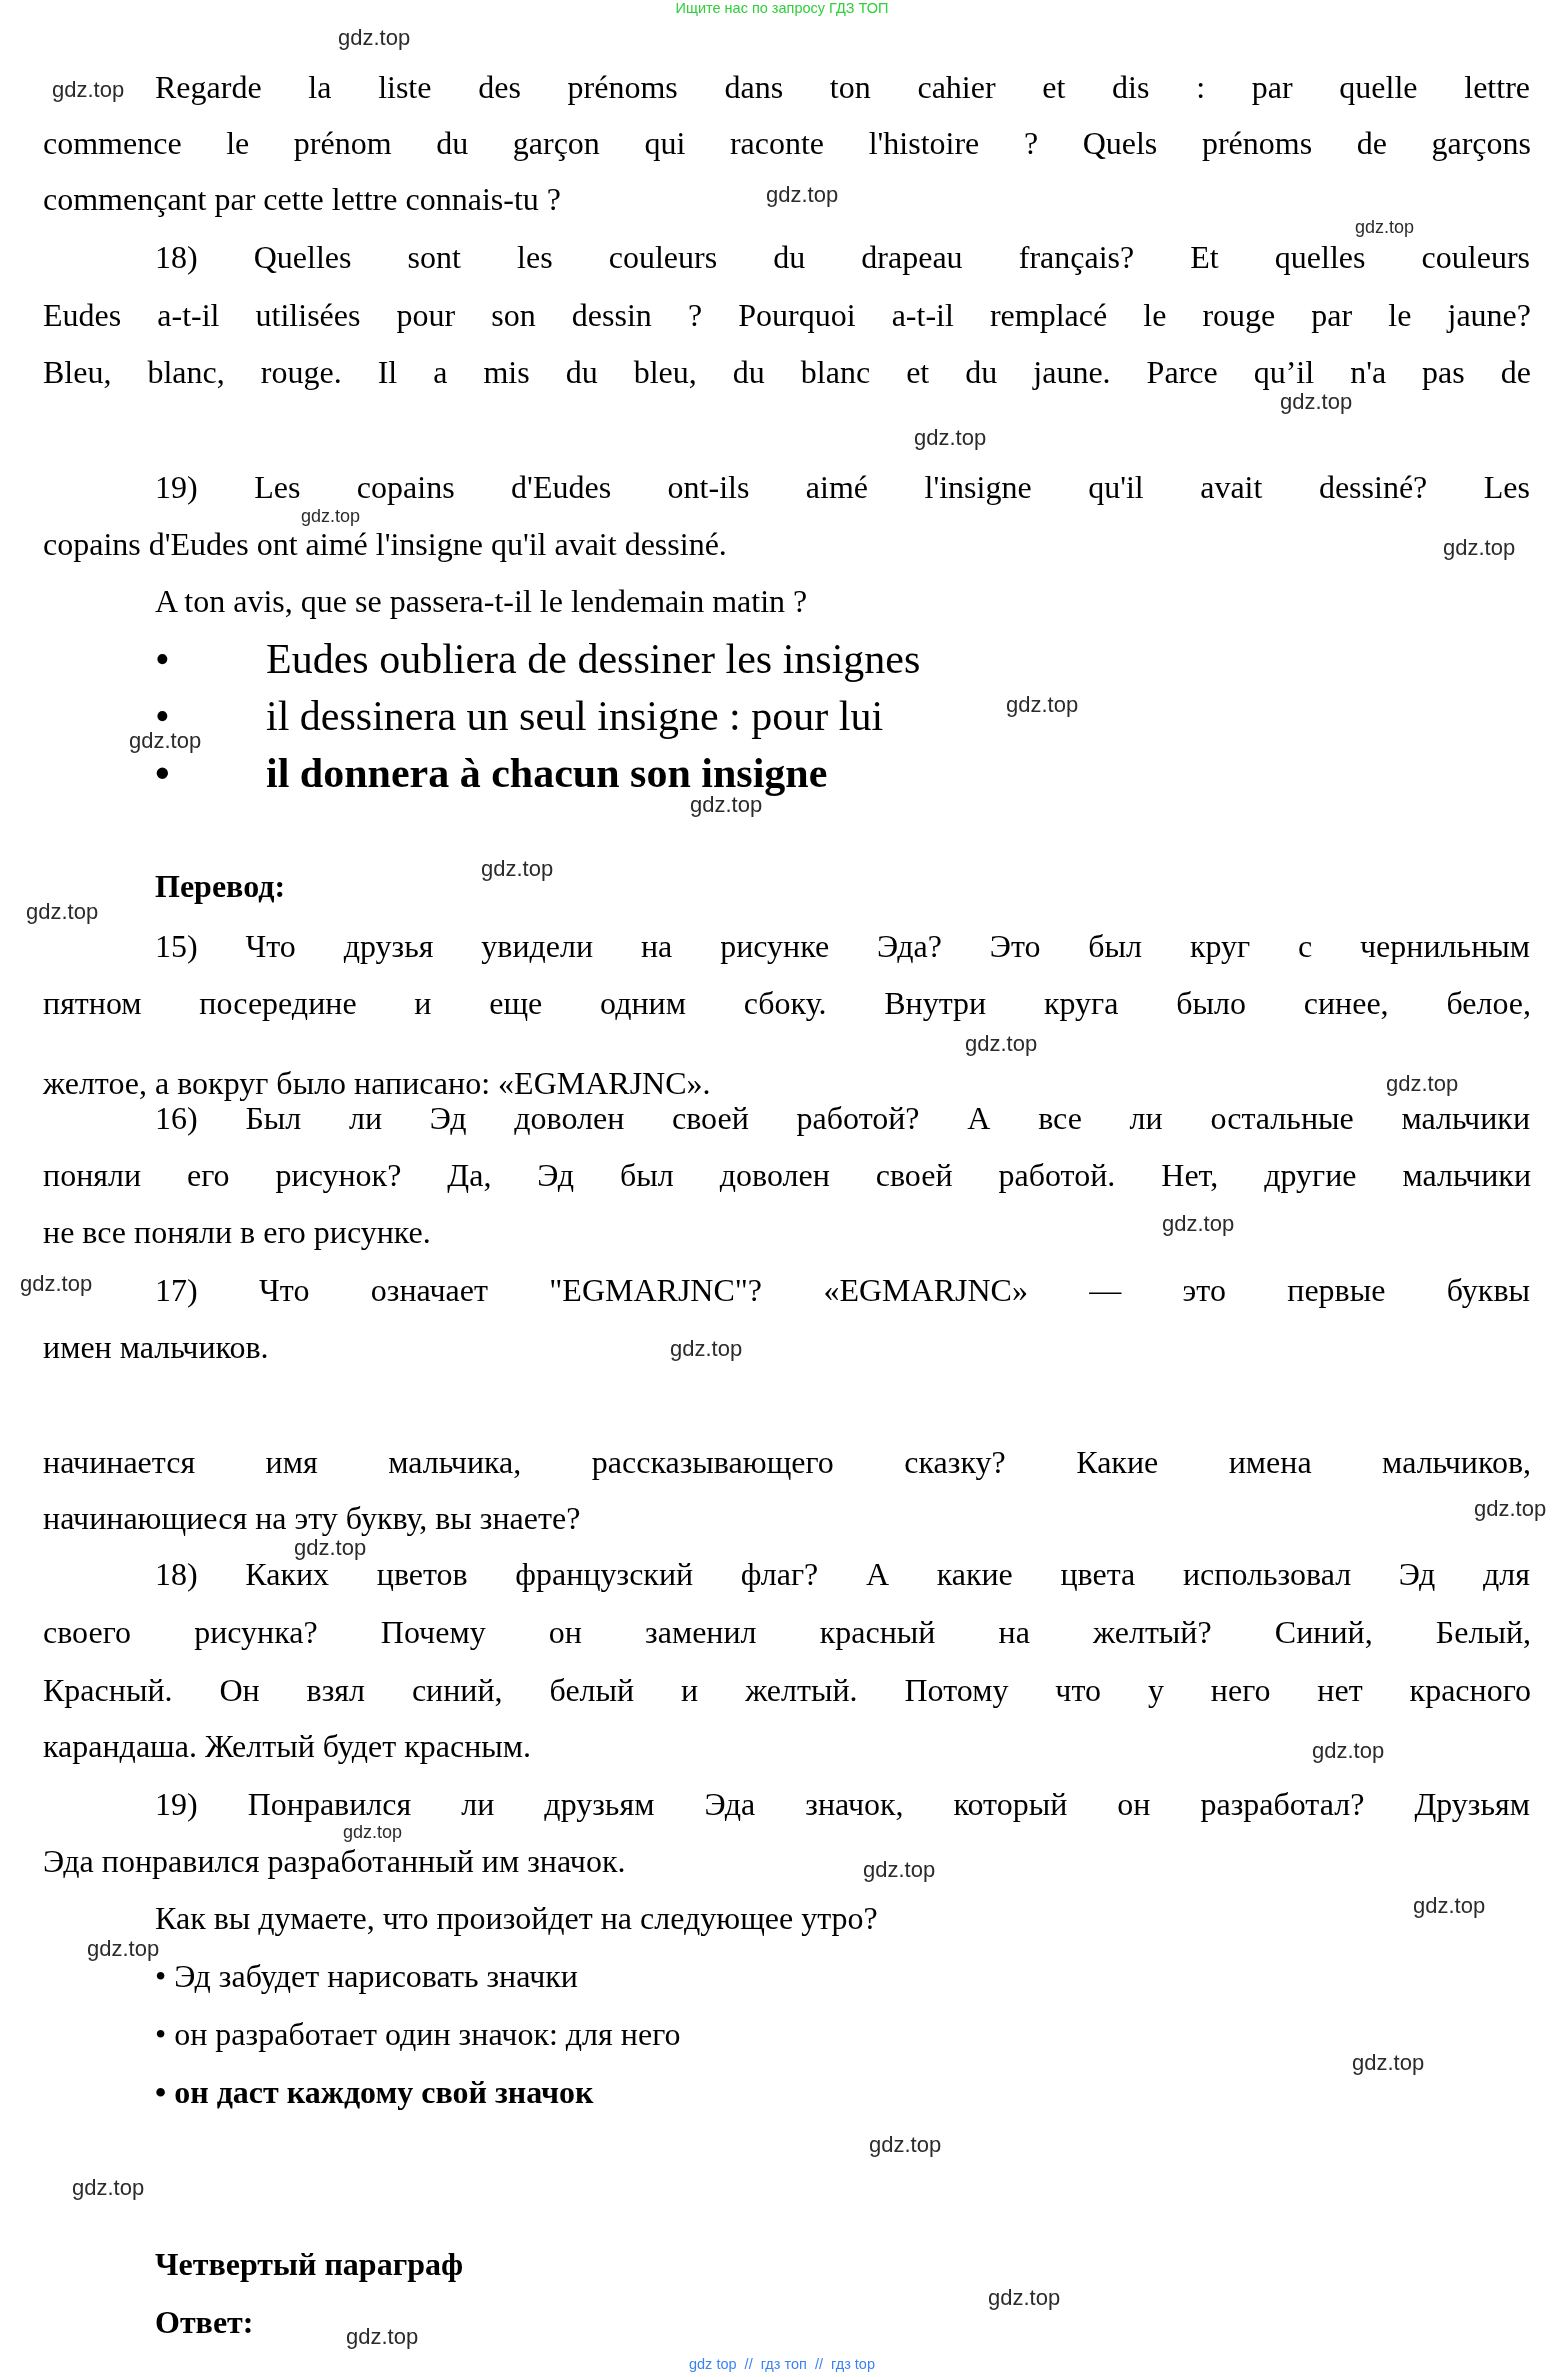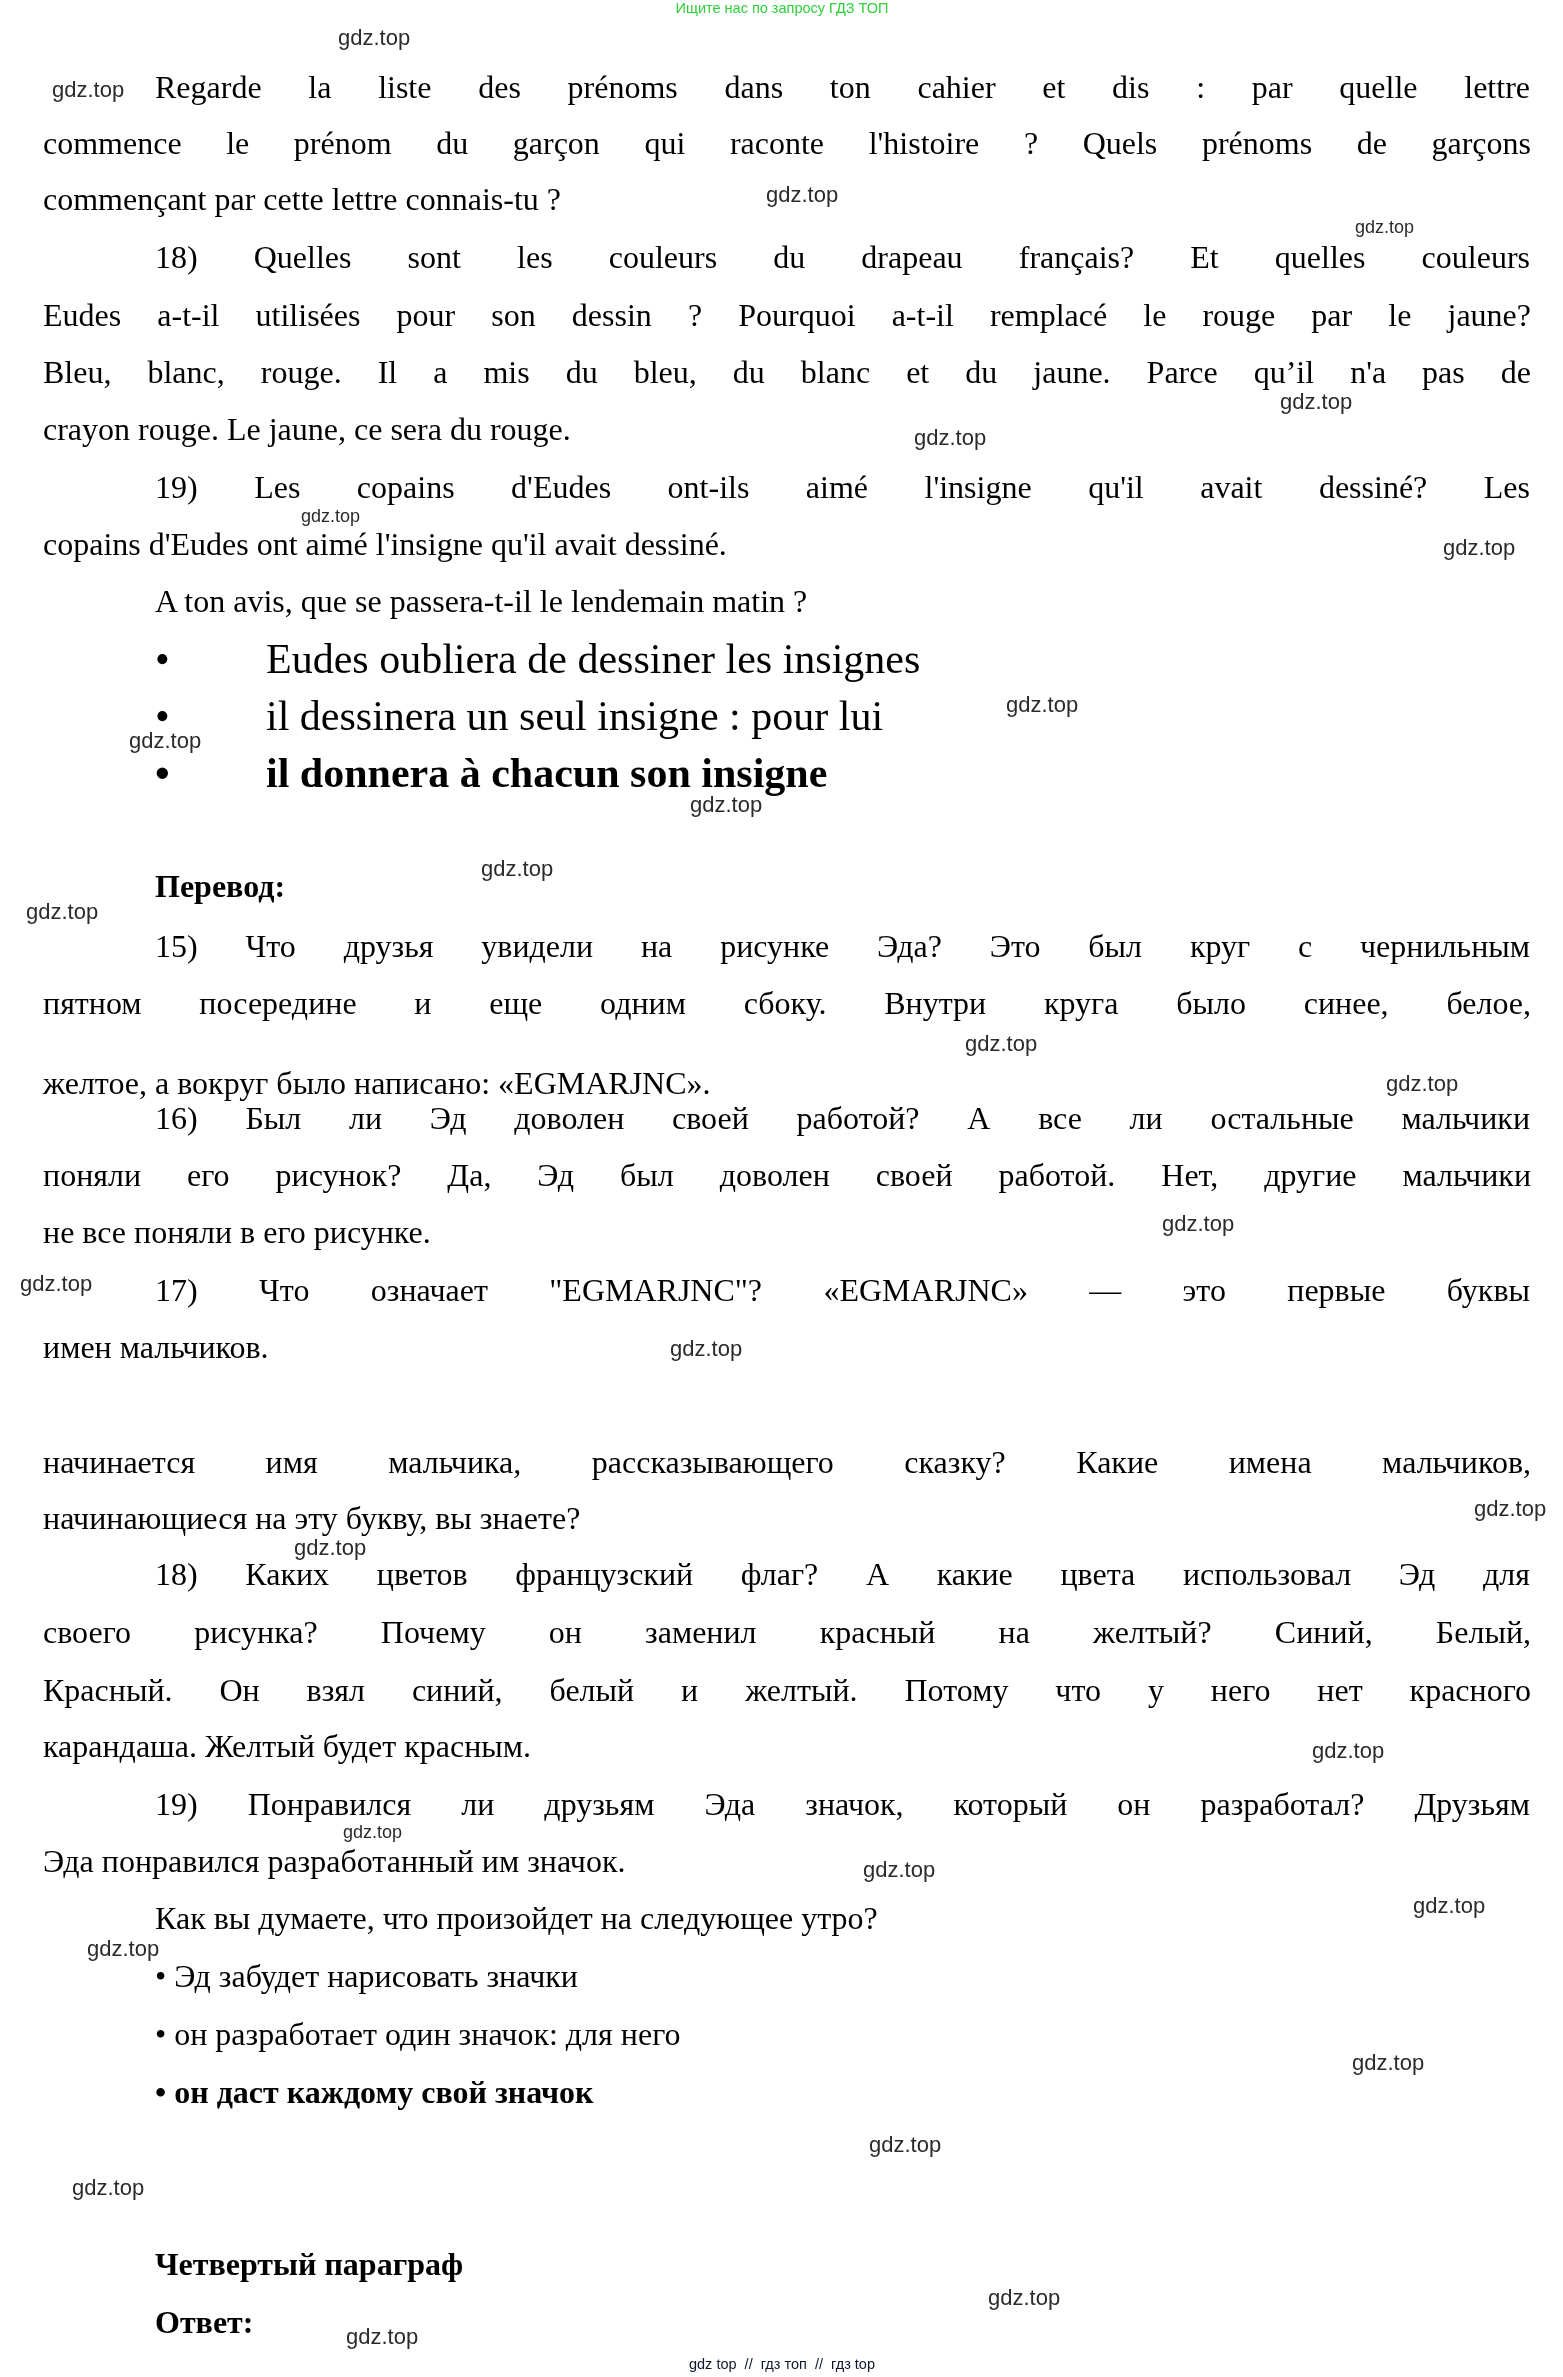--- a/index.html
+++ b/index.html
@@ -17,21 +17,21 @@
     text-align: center;
     font-family: "Liberation Sans", "DejaVu Sans", sans-serif;
     font-size: 14.5px; line-height: 16.7px;
     color: #2fcf3a;
   }
   .footer-banner {
     position: absolute; left: 0; top: 2355px; width: 1564px; height: 20px;
     text-align: center;
     font-family: "Liberation Sans", "DejaVu Sans", sans-serif;
     font-size: 14.5px; line-height: 18px;
-    color: #0f172a;
+    color: #3b82f6;
     white-space: pre;
   }
   .line {
     position: absolute;
     left: 43px;
     width: 1488px;
     font-size: 32px;
     line-height: 49px;
     height: 49px;
     white-space: nowrap;
@@ -69,21 +69,20 @@
 
   <div class="top-banner">Ищите нас по запросу ГДЗ ТОП</div>
 
   <div class="line just indent" style="top:87px;">Regarde la liste des prénoms dans ton cahier et dis : par quelle lettre</div>
   <div class="line just" style="top:143px;">commence le prénom du garçon qui raconte l'histoire ? Quels prénoms de garçons</div>
   <div class="line" style="top:199px;">commençant par cette lettre connais-tu ?</div>
 
   <div class="line just indent" style="top:257px;">18)   Quelles sont les couleurs du drapeau français? Et quelles couleurs</div>
   <div class="line just" style="top:315px;">Eudes a-t-il utilisées pour son dessin ? Pourquoi a-t-il remplacé le rouge par le jaune?</div>
   <div class="line just" style="top:372px;">Bleu, blanc, rouge. Il a mis du bleu, du blanc et du jaune. Parce qu’il n'a pas de</div>
-  <div class="line" style="top:429px;">crayon rouge. Le jaune, ce sera du rouge.</div>
 
   <div class="line just indent" style="top:487px;">19)   Les copains d'Eudes ont-ils aimé l'insigne qu'il avait dessiné? Les</div>
   <div class="line" style="top:544px;">copains d'Eudes ont aimé l'insigne qu'il avait dessiné.</div>
 
   <div class="line indent" style="top:601px;">A ton avis, que se passera-t-il le lendemain matin ?</div>
 
   <div class="bullet-fr" style="left:155px; top:659px;">
     <span class="dot">•</span>
     <span class="txt">Eudes oubliera de dessiner les insignes</span>
   </div>

